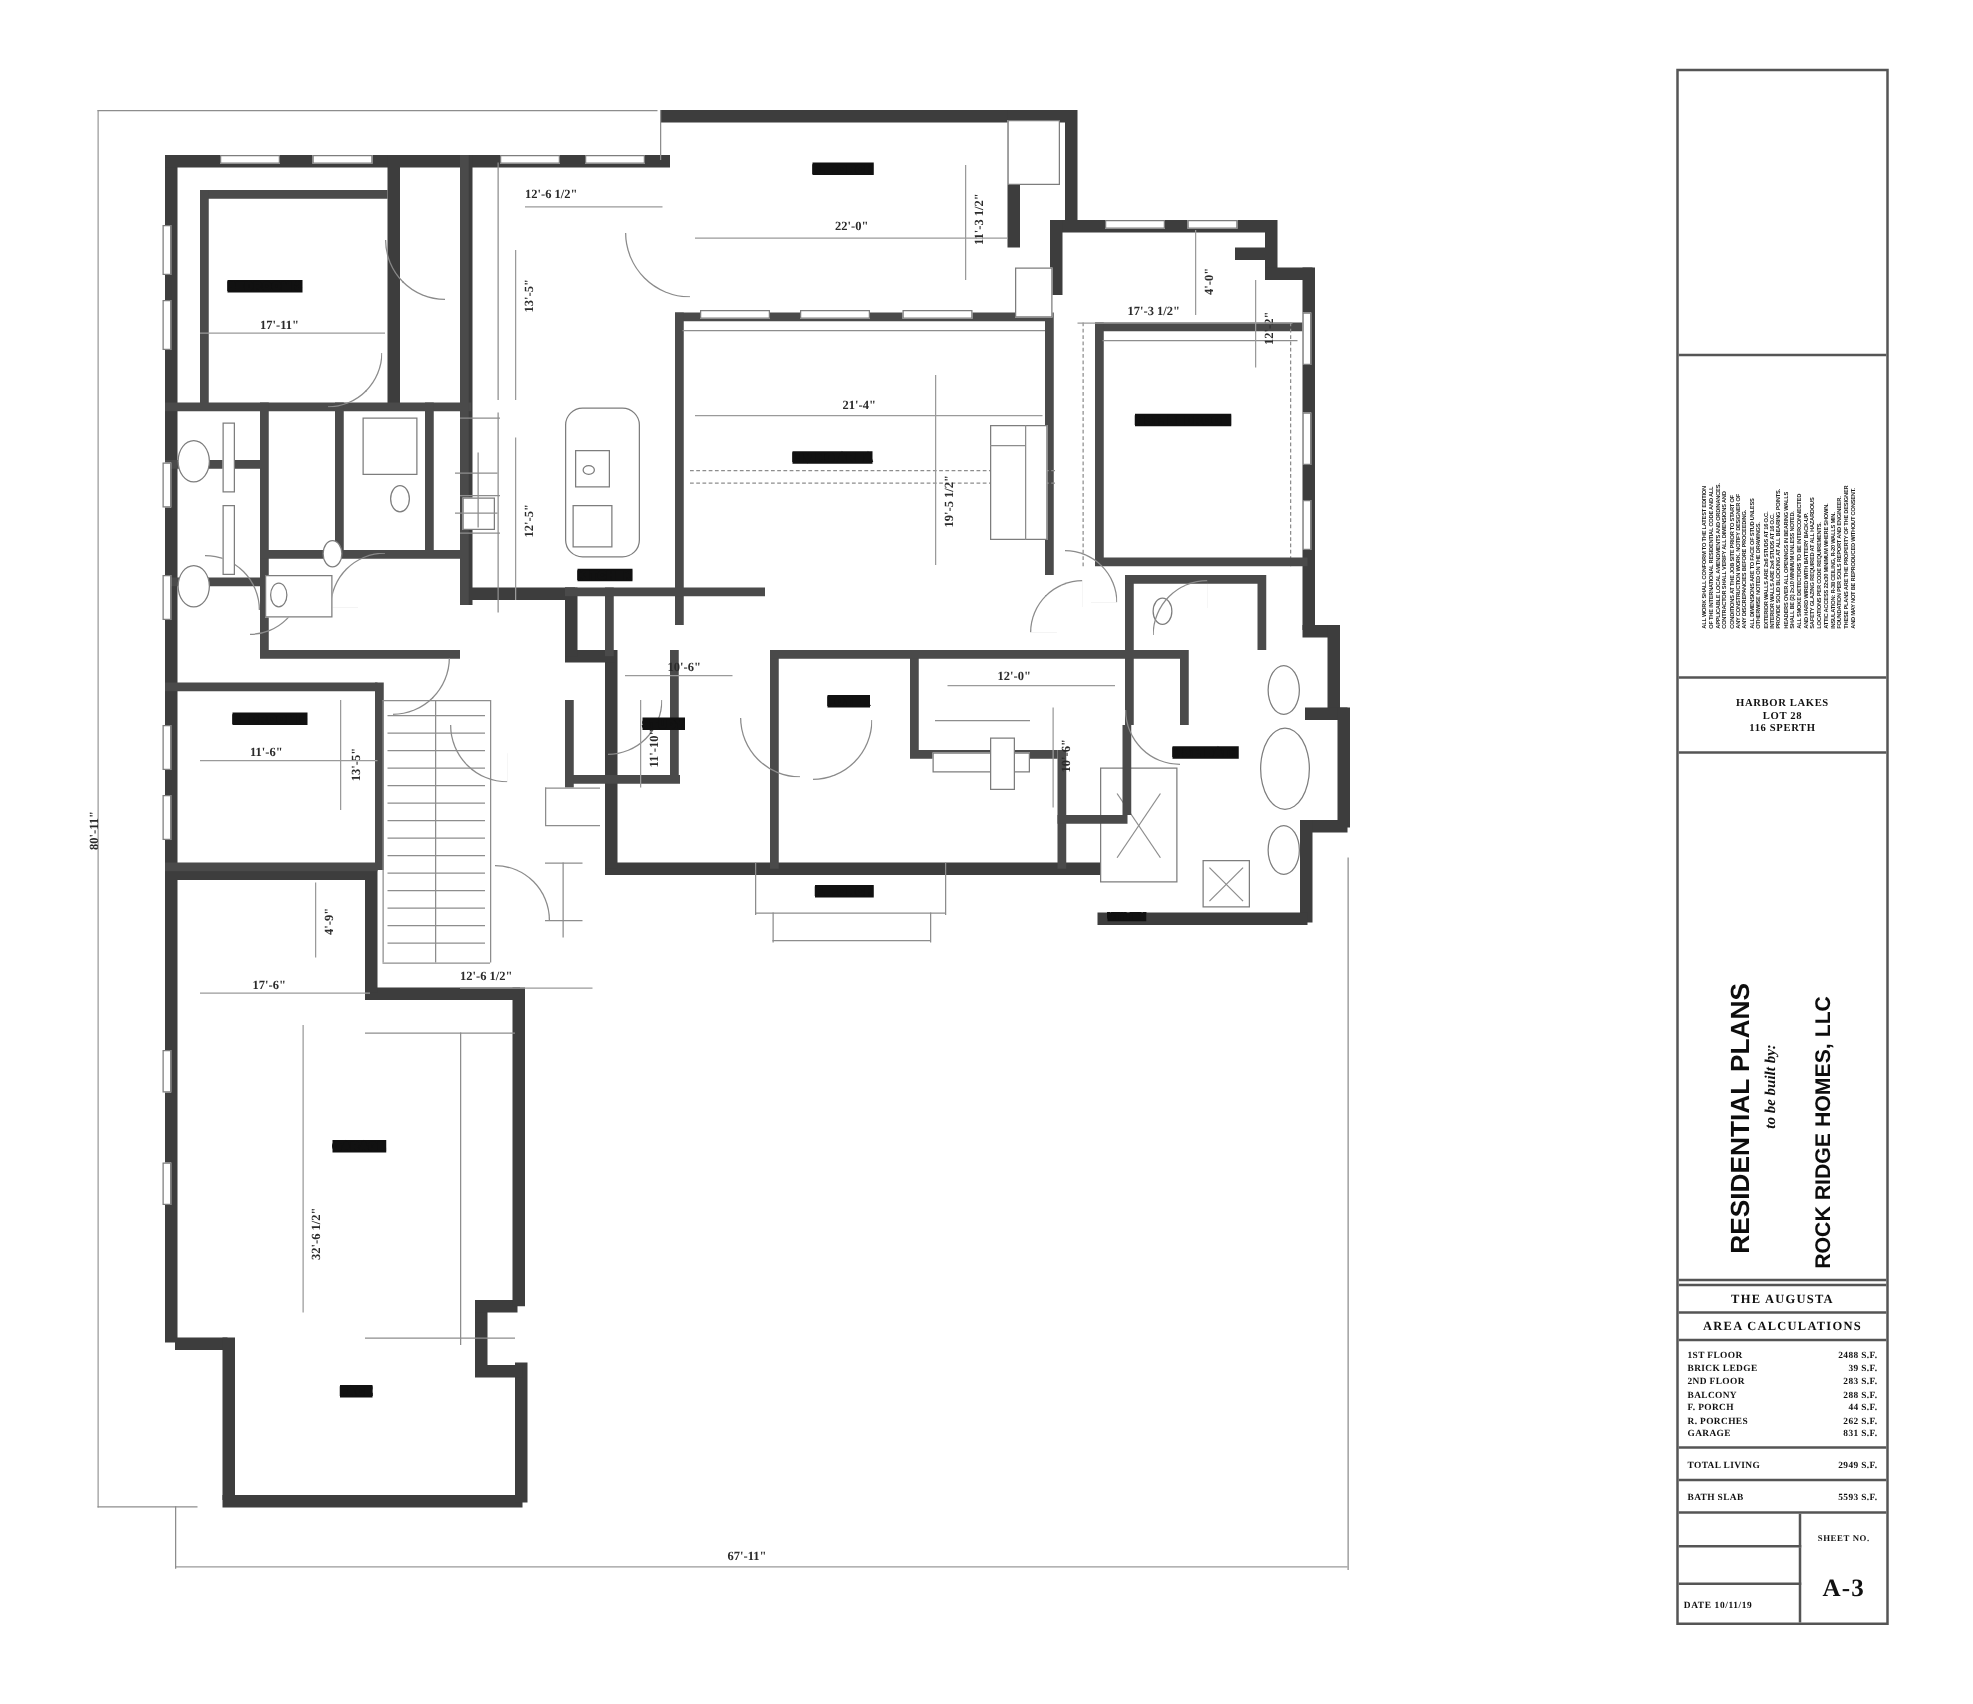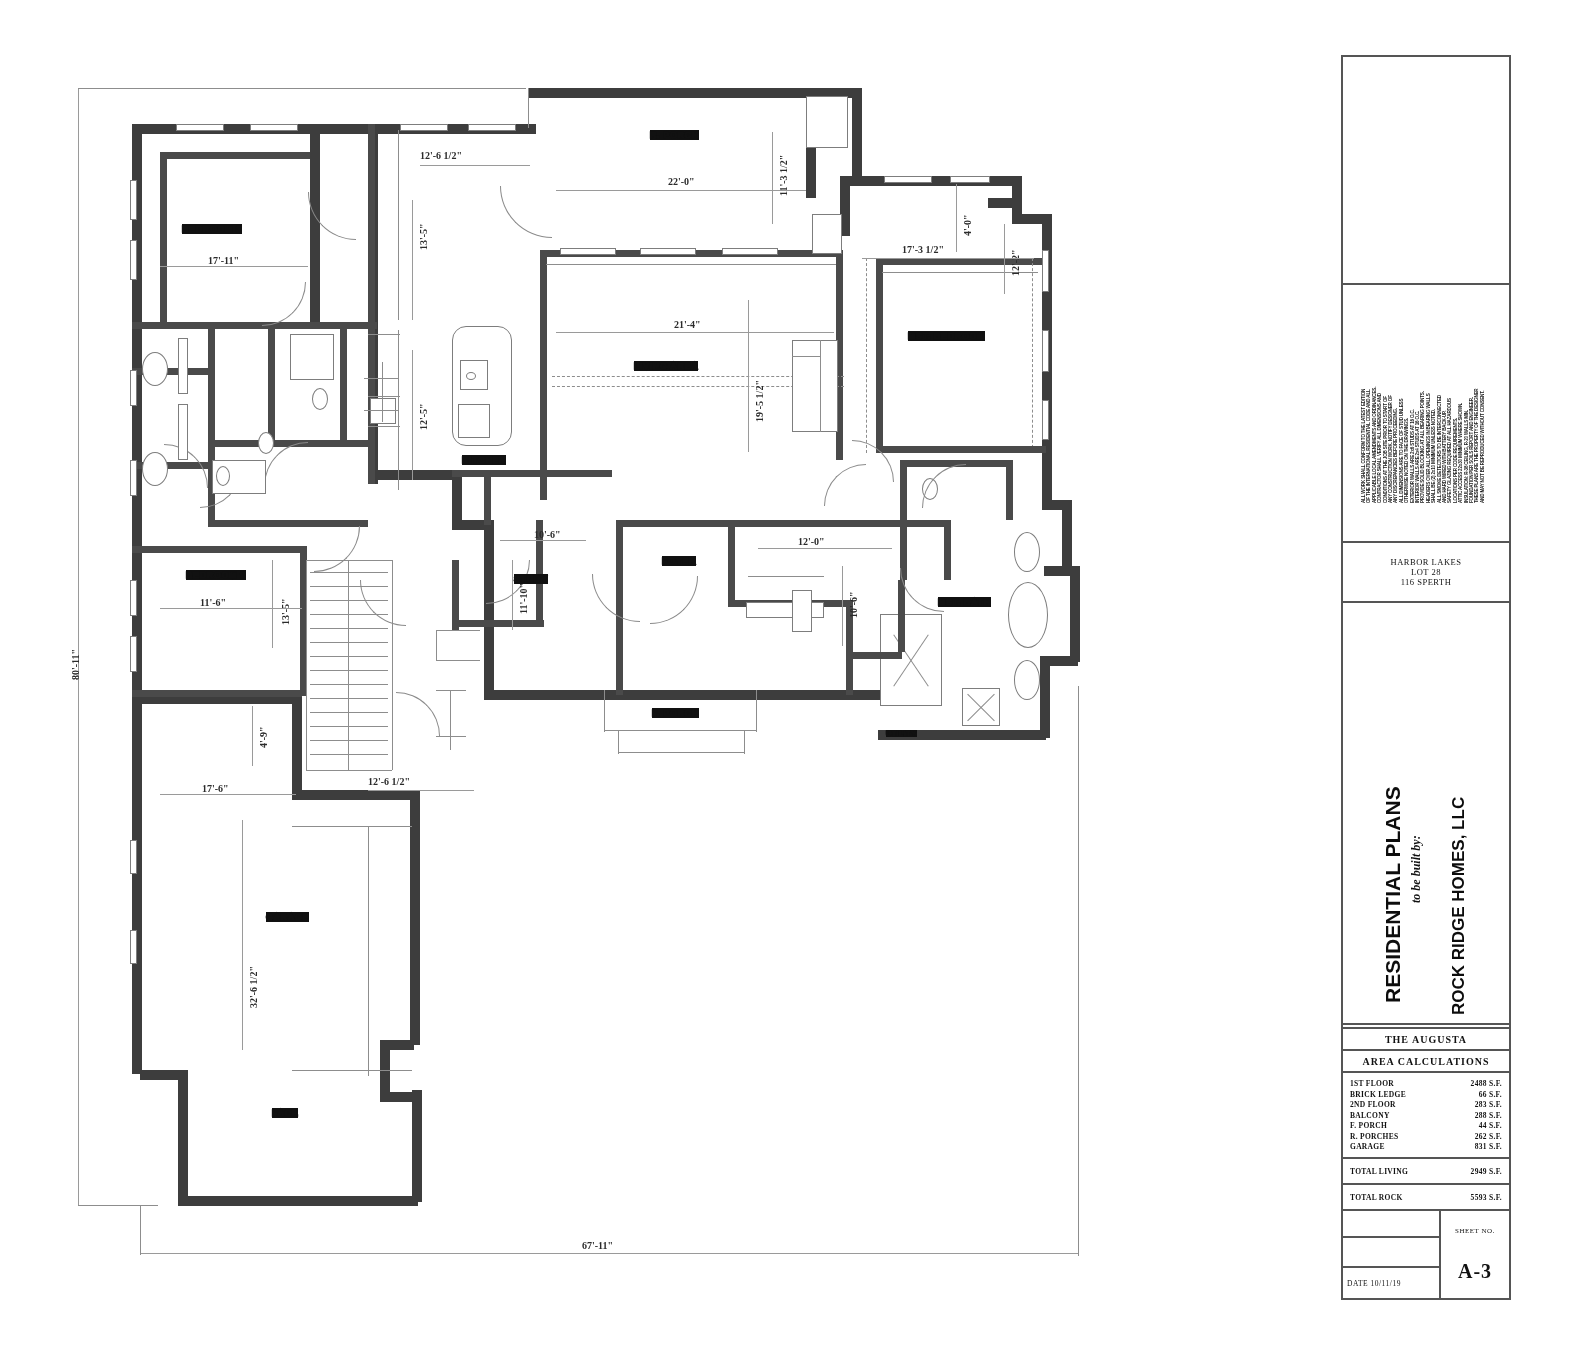--- a/index.html
+++ b/index.html
@@ -86,21 +86,21 @@
   }
   .tb-heading {
     font-family:"Liberation Serif", serif;
     font-weight:bold;
     font-size:10px;
     letter-spacing:1px;
     color:#111;
   }
   .tb-small {
     font-family:"Liberation Serif", serif;
-    font-weight:normal;
+    font-weight:bold;
     font-size:8.5px;
     letter-spacing:0.5px;
     color:#111;
   }
   .tb-vert-wrap {
     position:absolute;
     transform-origin: 0 0;
     transform: rotate(-90deg);
     white-space:nowrap;
   }
@@ -515,21 +515,21 @@
     </div>
 
     <div class="tb-row" style="top:1016px;height:86px;">
       <div class="area-tbl" id="area-rows" style="top:6px;">
           <div class="area-line">
             <span class="lbl">1ST FLOOR</span>
             <span class="val">2488 S.F.</span>
           </div>
           <div class="area-line">
             <span class="lbl">BRICK LEDGE</span>
-            <span class="val">66 S.F.</span>
+            <span class="val">39 S.F.</span>
           </div>
           <div class="area-line">
             <span class="lbl">2ND FLOOR</span>
             <span class="val">283 S.F.</span>
           </div>
           <div class="area-line">
             <span class="lbl">BALCONY</span>
             <span class="val">288 S.F.</span>
           </div>
           <div class="area-line">
@@ -552,21 +552,21 @@
           <div class="area-line">
             <span class="lbl">TOTAL LIVING</span>
             <span class="val">2949 S.F.</span>
           </div>
         </div>
     </div>
 
     <div class="tb-row" style="top:1128px;height:26px;">
       <div class="area-tbl" id="total-1" style="top:8px;">
           <div class="area-line">
-            <span class="lbl">TOTAL ROCK</span>
+            <span class="lbl">BATH SLAB</span>
             <span class="val">5593 S.F.</span>
           </div>
         </div>
     </div>
 
     <div class="tb-row" style="top:1154px;height:87px;border-bottom:none;">
       <div class="abs" style="left:0;top:0;width:98px;height:27px;border-right:2px solid #555;border-bottom:2px solid #555;"></div>
       <div class="abs" style="left:0;top:27px;width:98px;height:30px;border-right:2px solid #555;border-bottom:2px solid #555;"></div>
       <div class="abs tb-small" style="left:0;top:57px;width:98px;height:30px;border-right:2px solid #555;
                   display:flex;align-items:center;padding-left:4px;font-size:7.5px;">DATE 10/11/19</div>

